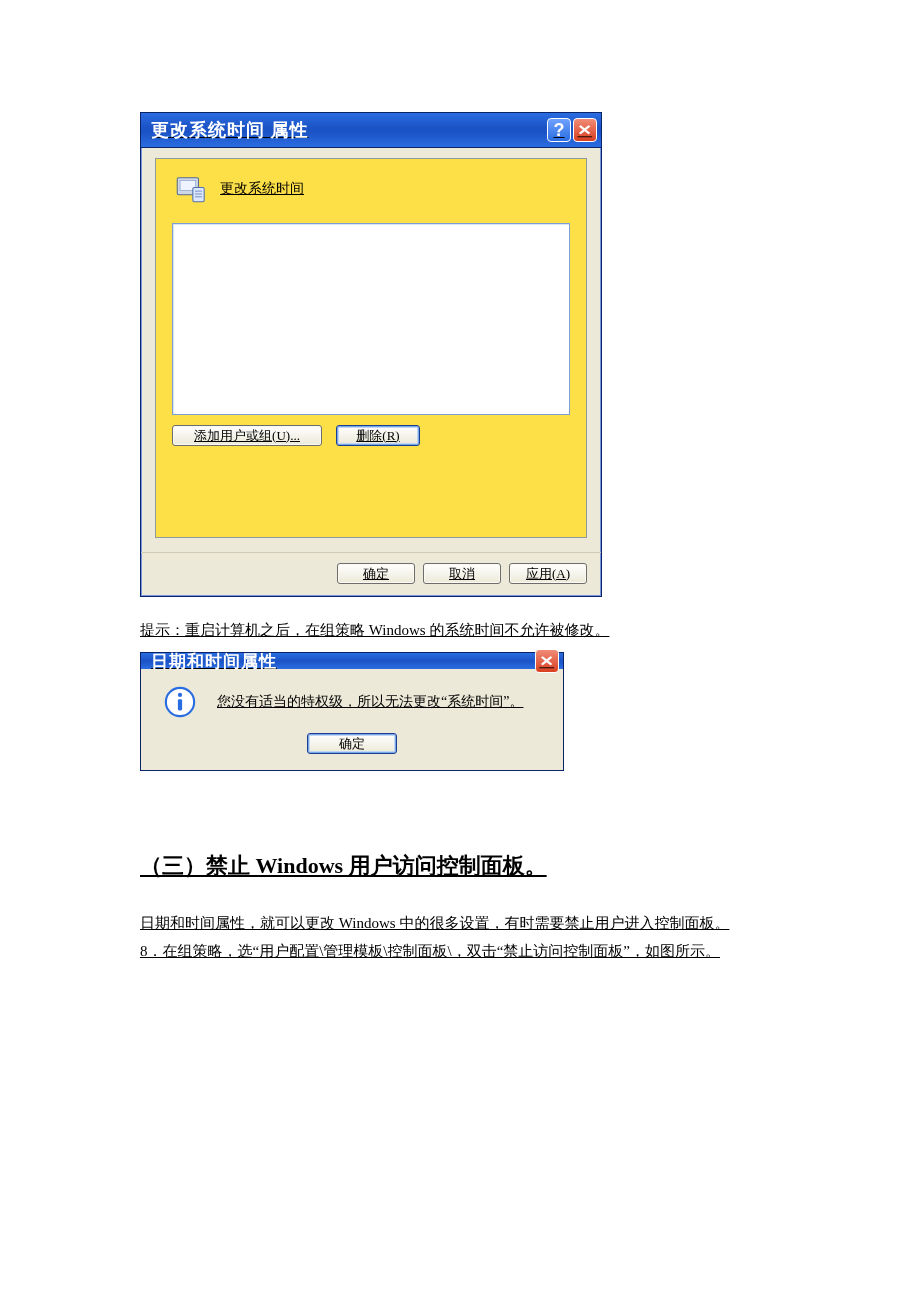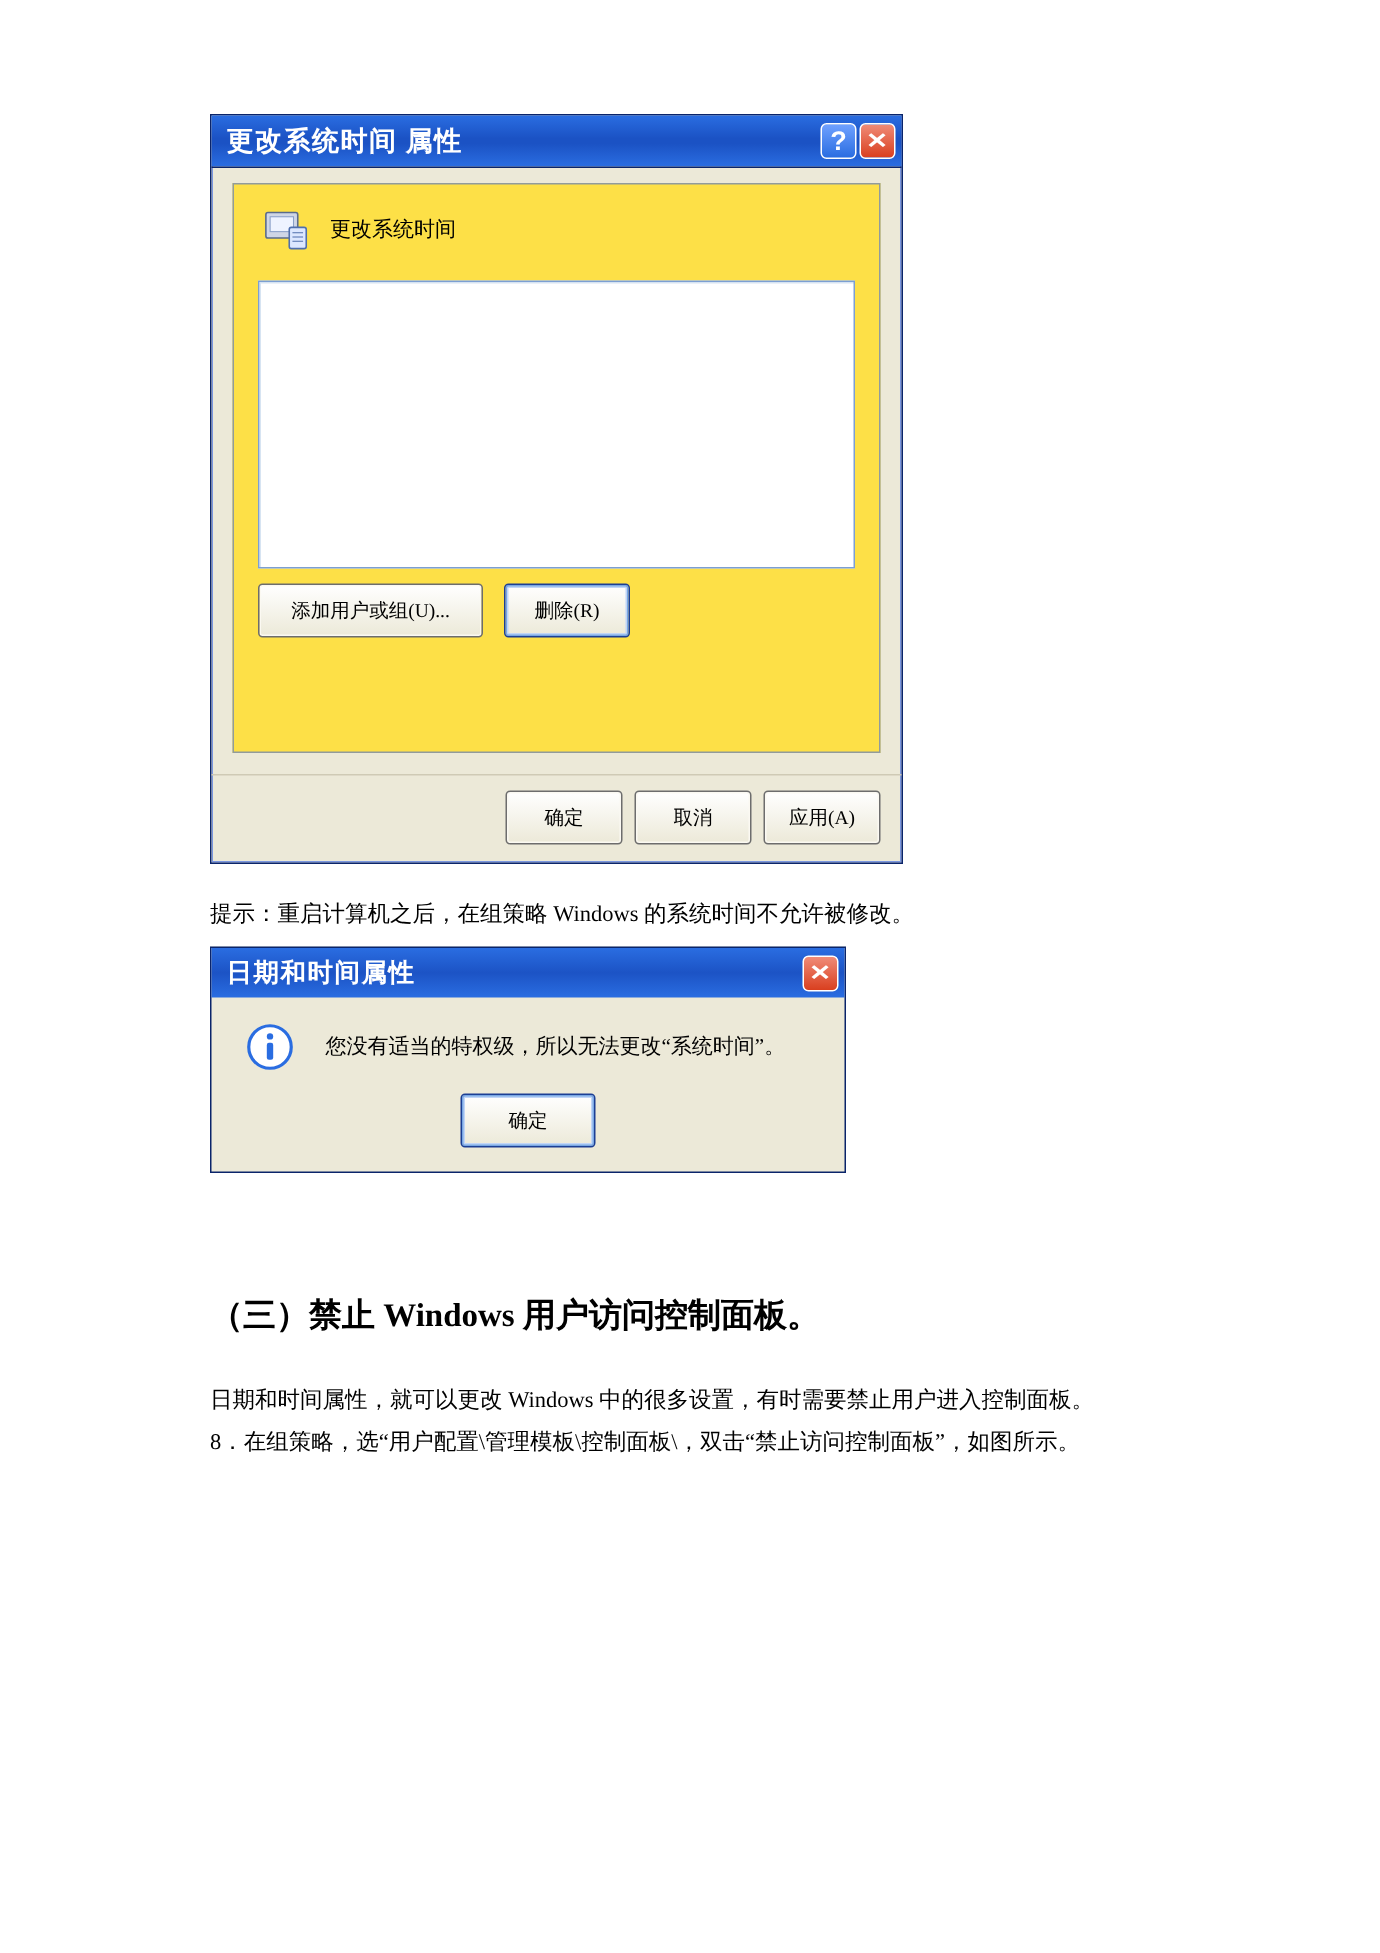--- a/index.html
+++ b/index.html
@@ -5,21 +5,22 @@
   body {
     margin: 0;
     padding: 0;
     background: #fff;
     font-family: "Microsoft YaHei", "SimSun", Tahoma, sans-serif;
     font-size: 14px;
     color: #000;
     width: 920px;
   }
   .page {
-    padding: 76px 140px 40px 140px;
+    padding: 112px 140px 40px 140px;
+    text-decoration: underline;
   }
 
   
   .dlg1 {
     width: 460px;
     border: 1px solid #0a246a;
     background: #ece9d8;
     box-shadow: 0 0 0 1px #7a96df inset;
   }
   .dlg1 .titlebar {
@@ -105,21 +106,21 @@
     margin: 6px 0 10px 0;
     box-shadow: inset 1px 1px 0 #d7e4f2;
   }
   .btnrow {
     display: flex;
     gap: 14px;
     margin-top: 8px;
   }
   .xp-btn {
     min-width: 84px;
-    height: 36px;
+    height: 21px;
     background: linear-gradient(to bottom,#ffffff,#ece9d8);
     border: 1px solid #6d6d6d;
     border-radius: 3px;
     box-shadow: inset 0 0 0 1px #fbf9f2;
     font-size: 13px;
     font-family: "SimSun", Tahoma, serif;
     padding: 0 10px;
     display: inline-flex;
     align-items: center;
     justify-content: center;
@@ -146,21 +147,21 @@
     font-family: "SimSun", serif;
   }
 
   
   .dlg2 {
     width: 422px;
     border: 1px solid #0a246a;
     background: #ece9d8;
   }
   .dlg2 .titlebar {
-    height: 33px;
+    height: 16px;
     background: linear-gradient(to bottom,#2a6de1 0%,#1c53c5 50%,#2a6de1 100%);
     display: flex;
     align-items: center;
     padding: 0 4px 0 10px;
   }
   .dlg2 .titlebar .title {
     flex: 1;
     color: #fff;
     font-weight: bold;
     font-size: 17px;

